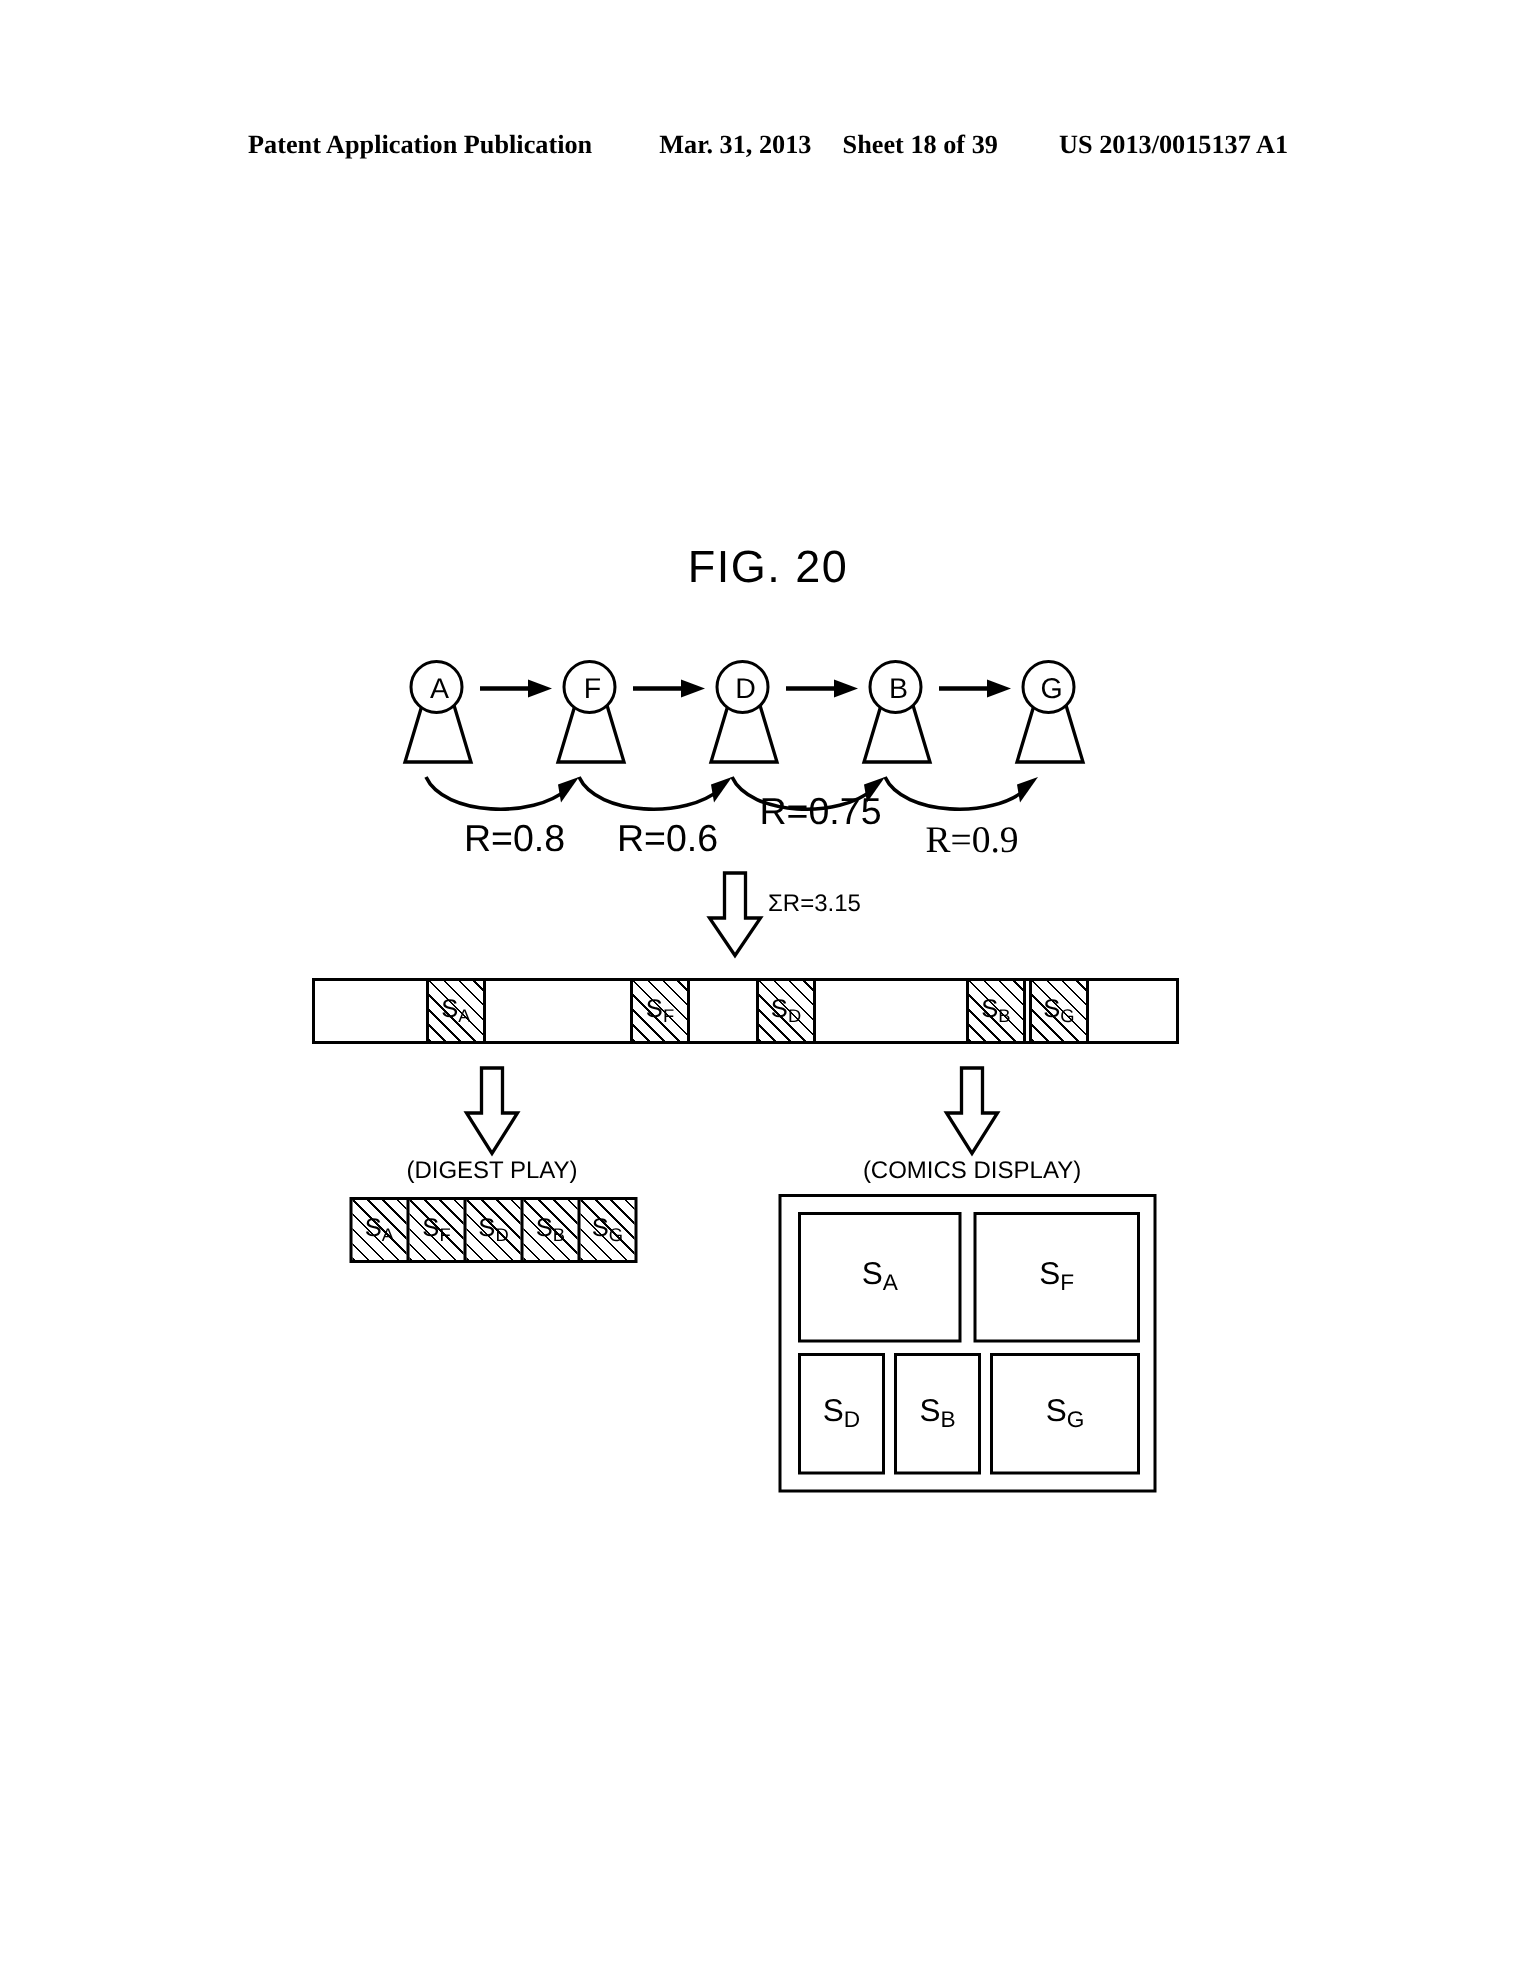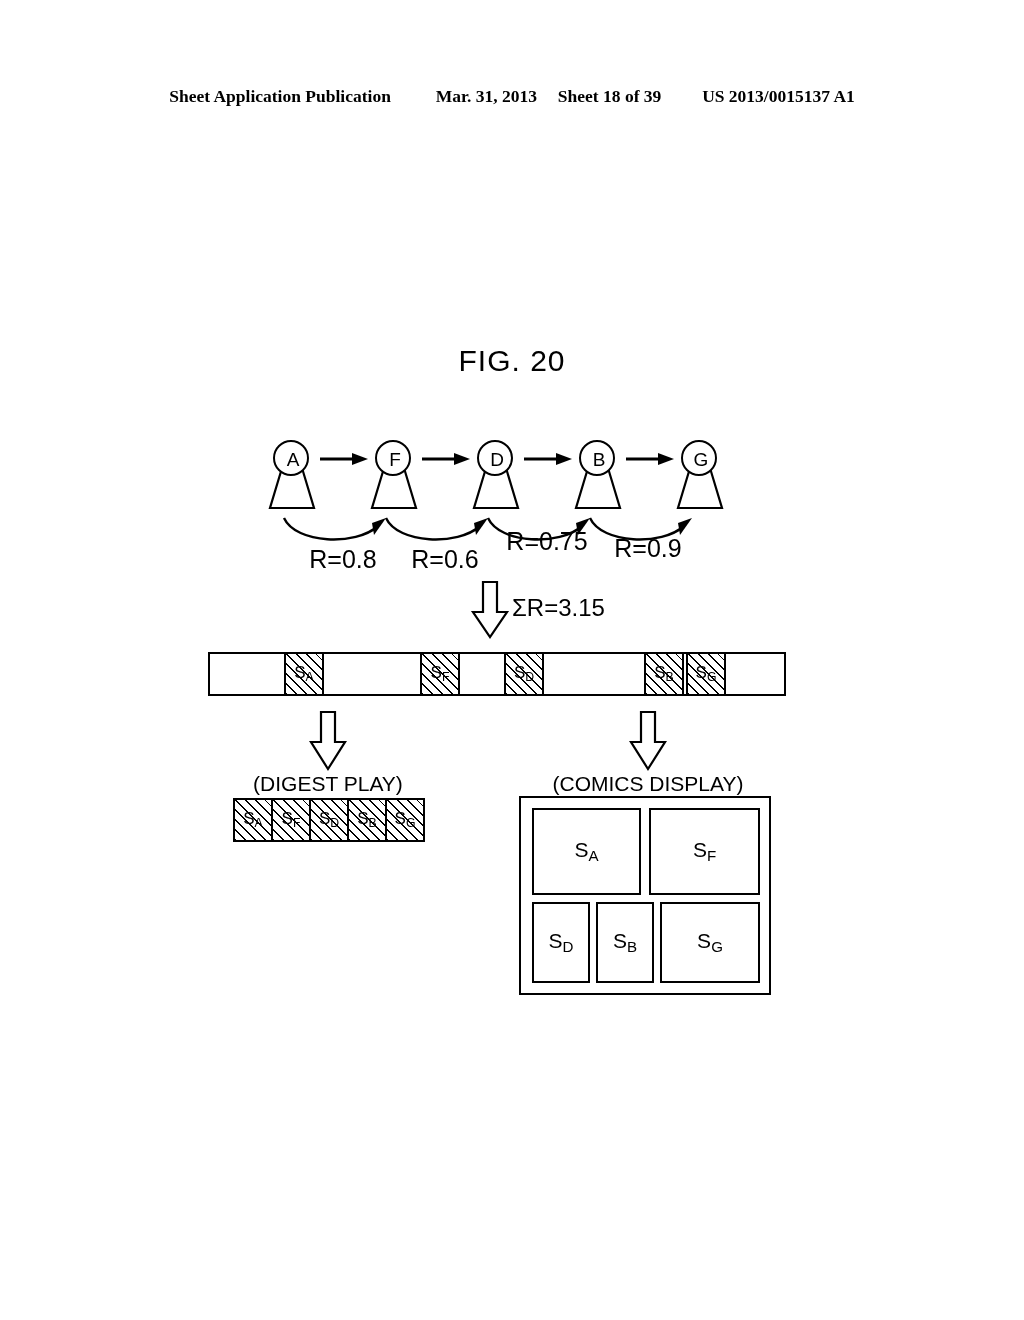--- a/index.html
+++ b/index.html
@@ -30,21 +30,21 @@
     white-space: nowrap;
   }
   #patent-header .hdr-seg { display: inline-block; }
   #patent-header .gap-a { display: inline-block; width: 36px; }
   #patent-header .gap-b { display: inline-block; width: 12px; }
   #patent-header .gap-c { display: inline-block; width: 32px; }
 
   
   #figure-title {
     position: absolute;
-    top: 344px;
+    top: 362px;
     left: 0;
     width: 1024px;
     text-align: center;
     font-size: 30px;
     letter-spacing: 1px;
   }
 
   
   #persons-row {
     position: absolute;
@@ -115,21 +115,21 @@
     left: 470px;
     top: 580px;
     width: 200px;
     height: 62px;
   }
   #sigma-group .blockarrow { position: absolute; left: 0; top: 0; }
   #sigma-label {
     position: absolute;
     left: 42px;
     top: 14px;
-    font-size: 24px;
+    font-size: 16px;
     white-space: nowrap;
   }
 
   
   #timeline-bar {
     position: absolute;
     left: 208px;
     top: 652px;
     width: 578px;
     height: 44px;
@@ -162,21 +162,21 @@
     font-size: 0.72em;
     vertical-align: -0.28em;
   }
 
   
   .down-arrow { position: absolute; }
   .down-arrow svg { display: block; }
 
   .branch-label {
     position: absolute;
-    font-size: 21px;
+    font-size: 16px;
     white-space: nowrap;
     text-align: center;
   }
 
   
   #digest-strip {
     position: absolute;
     left: 233px;
     top: 798px;
     width: 192px;
@@ -222,21 +222,21 @@
     justify-content: center;
   }
   .panel .panel-text {
     font-size: 21px;
   }
 </style>
 </head>
 <body>
 
 <div id="patent-header">
-  <span class="hdr-seg">Sheet Application Publication</span>
+  <span class="hdr-seg">Patent Application Publication</span>
   <span class="gap-a"></span>
   <span class="hdr-seg">Mar. 31, 2013</span>
   <span class="gap-b"></span>
   <span class="hdr-seg">Sheet 18 of 39</span>
   <span class="gap-c"></span>
   <span class="hdr-seg">US 2013/0015137 A1</span>
 </div>
 
 <div id="figure-title">FIG. 20</div>
 
@@ -343,21 +343,21 @@
   <div class="curve" style="left:588px; top:76px; width:112px; height:32px;">
     <svg width="112" height="32" viewBox="0 0 112 32">
       <path d="M2,2 C14,28 74,30 96,10" fill="none" stroke="#000" stroke-width="2.4"></path>
       <path d="M104,2 L92,19 L90,7 Z" fill="#000"></path>
     </svg>
   </div>
 
   <div class="r-label" style="left:293px; top:105px; width:100px;">R=0.8</div>
   <div class="r-label" style="left:395px; top:105px; width:100px;">R=0.6</div>
   <div class="r-label" style="left:495px; top:87px; width:104px;">R=0.75</div>
-  <div class="r-label" style="left:598px; top:94px; width:100px;">R=0.9</div>
+  <div class="r-label" style="left:598px; top:107px; width:100px;font-family:Liberation Serif, serif;">R=0.9</div>
 </div>
 
 <div id="sigma-group">
   <div class="blockarrow">
     <svg width="40" height="60" viewBox="0 0 40 60">
       <path d="M13,2 L27,2 L27,32 L37,32 L20,57 L3,32 L13,32 Z" fill="#ffffff" stroke="#000000" stroke-width="2.2" stroke-linejoin="miter"></path>
     </svg>
   </div>
   <div id="sigma-label">ΣR=3.15</div>
 </div>

